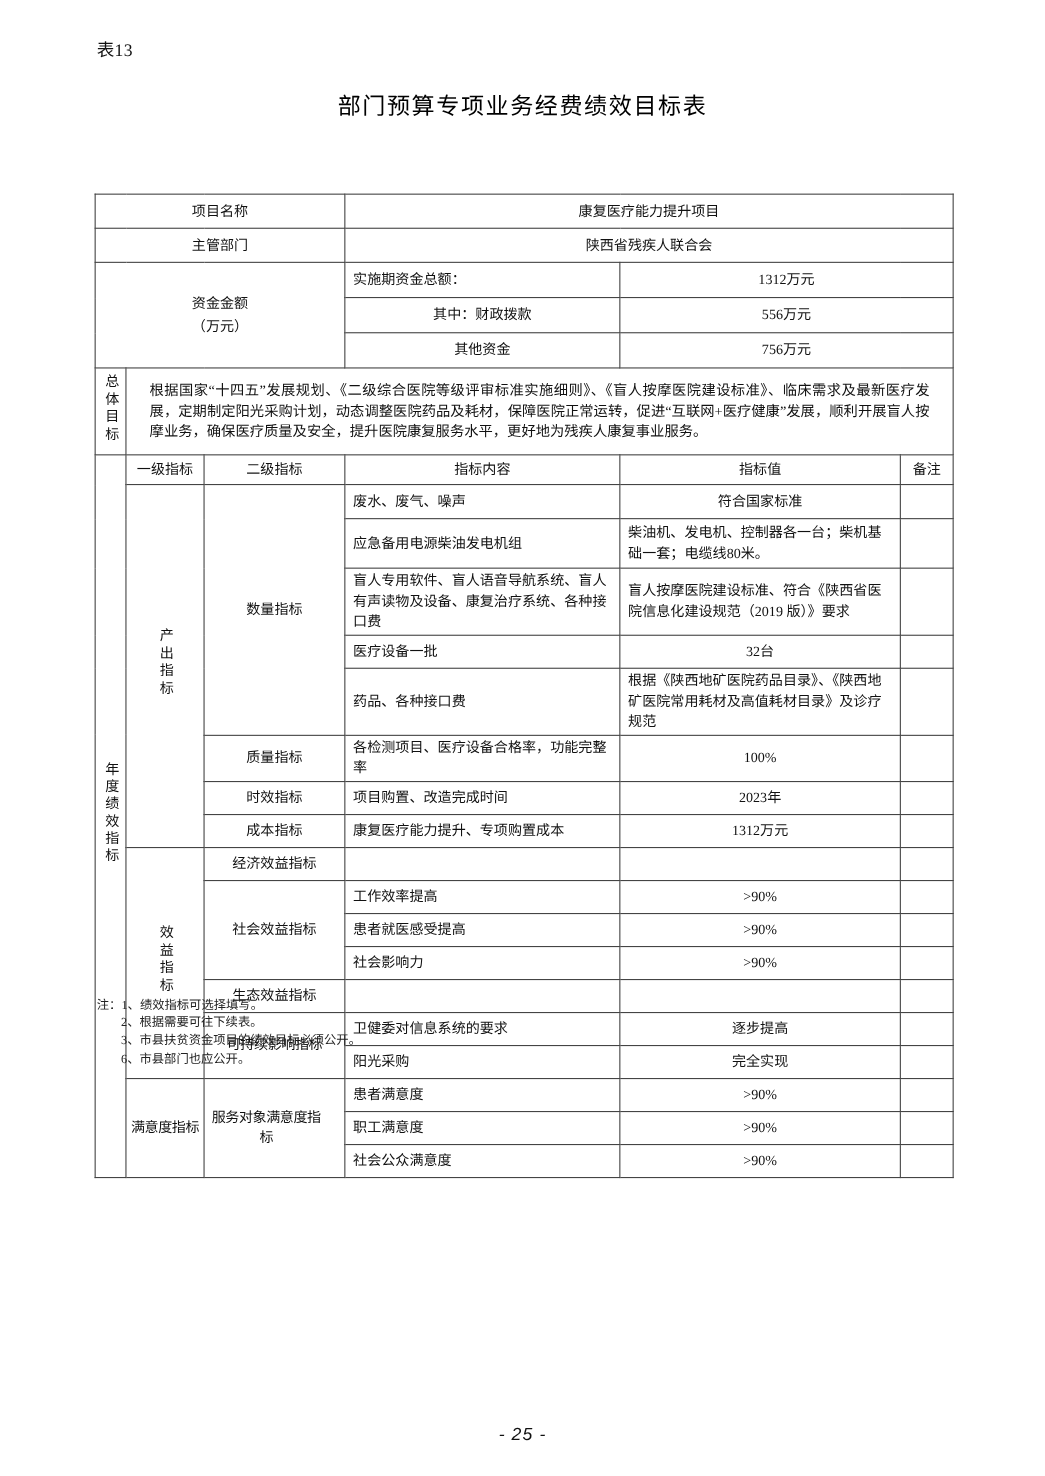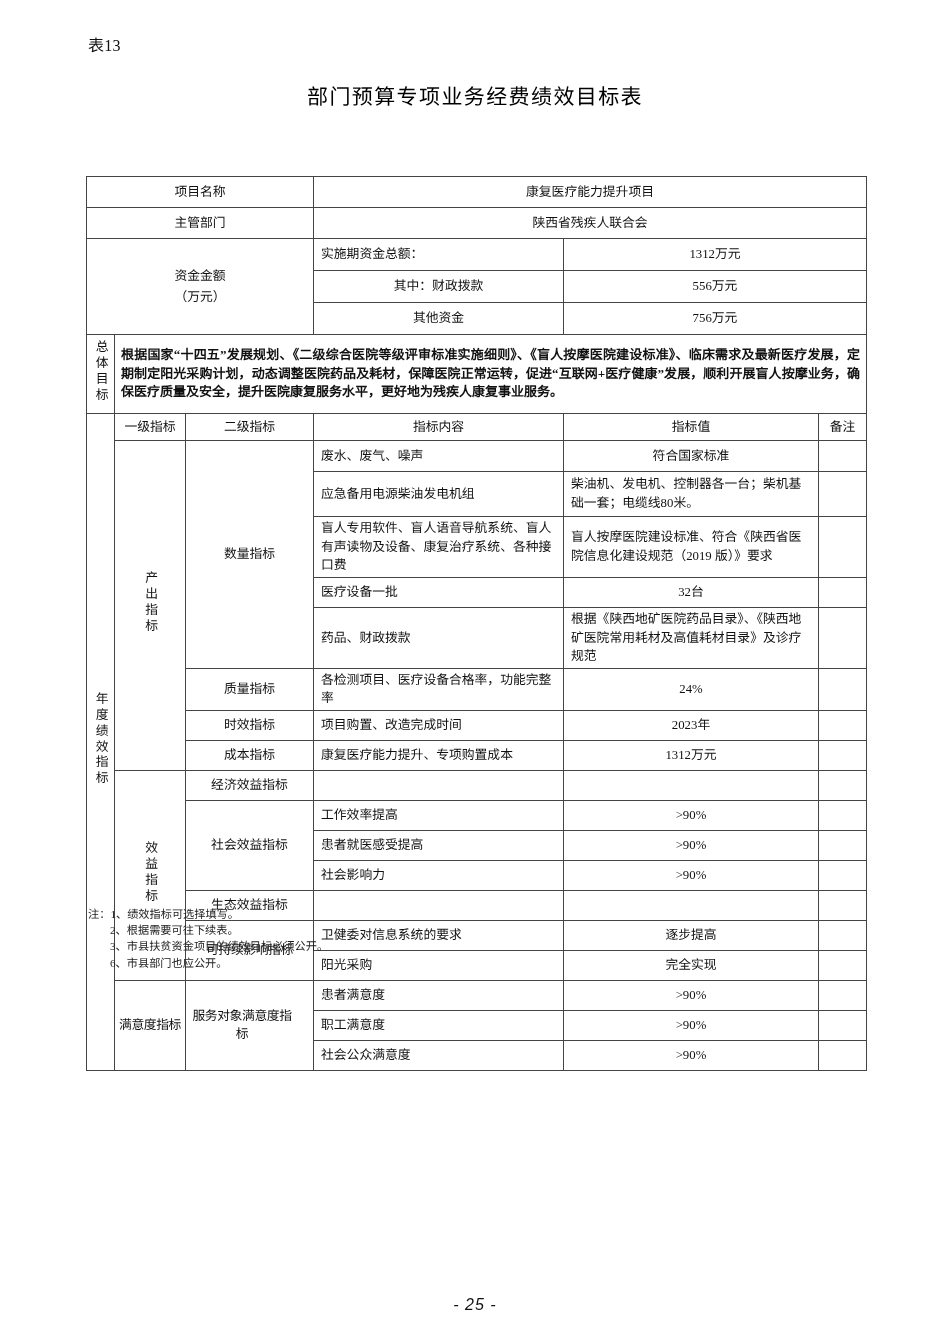--- a/index.html
+++ b/index.html
@@ -59,24 +59,23 @@
     border: 1px solid #444;
     padding: 2px 4px;
     vertical-align: middle;
     line-height: 1.45;
   }
   .c-center { text-align: center; }
   .c-left { text-align: left; padding-left: 7px !important; }
   .c-just {
     text-align: justify;
     text-justify: inter-ideograph;
-    padding: 4px 6px !important;
+    padding: 4px 21px !important;
     line-height: 1.62;
     font-size: 13px;
-    font-weight: bold;
   }
   .vert {
     writing-mode: vertical-rl;
     text-orientation: upright;
     letter-spacing: 3px;
     white-space: nowrap;
     margin: 0 auto;
     display: inline-block;
     line-height: 1.1;
   }
@@ -196,29 +195,29 @@
           <td></td>
         </tr>
 
         <tr>
           <td class="c-left" style="height:25px">医疗设备一批</td>
           <td class="c-center">32台</td>
           <td></td>
         </tr>
 
         <tr>
-          <td class="c-left" style="height:54px">药品、财政拨款</td>
+          <td class="c-left" style="height:54px">药品、各种接口费</td>
           <td class="c-left">根据《陕西地矿医院药品目录》、《陕西地矿医院常用耗材及高值耗材目录》及诊疗规范</td>
           <td></td>
         </tr>
 
         <tr>
           <td class="c-center">质量指标</td>
           <td class="c-left" style="height:36px">各检测项目、医疗设备合格率，功能完整率</td>
-          <td class="c-center">24%</td>
+          <td class="c-center">100%</td>
           <td></td>
         </tr>
 
         <tr>
           <td class="c-center">时效指标</td>
           <td class="c-left" style="height:25px">项目购置、改造完成时间</td>
           <td class="c-center">2023年</td>
           <td></td>
         </tr>
 

